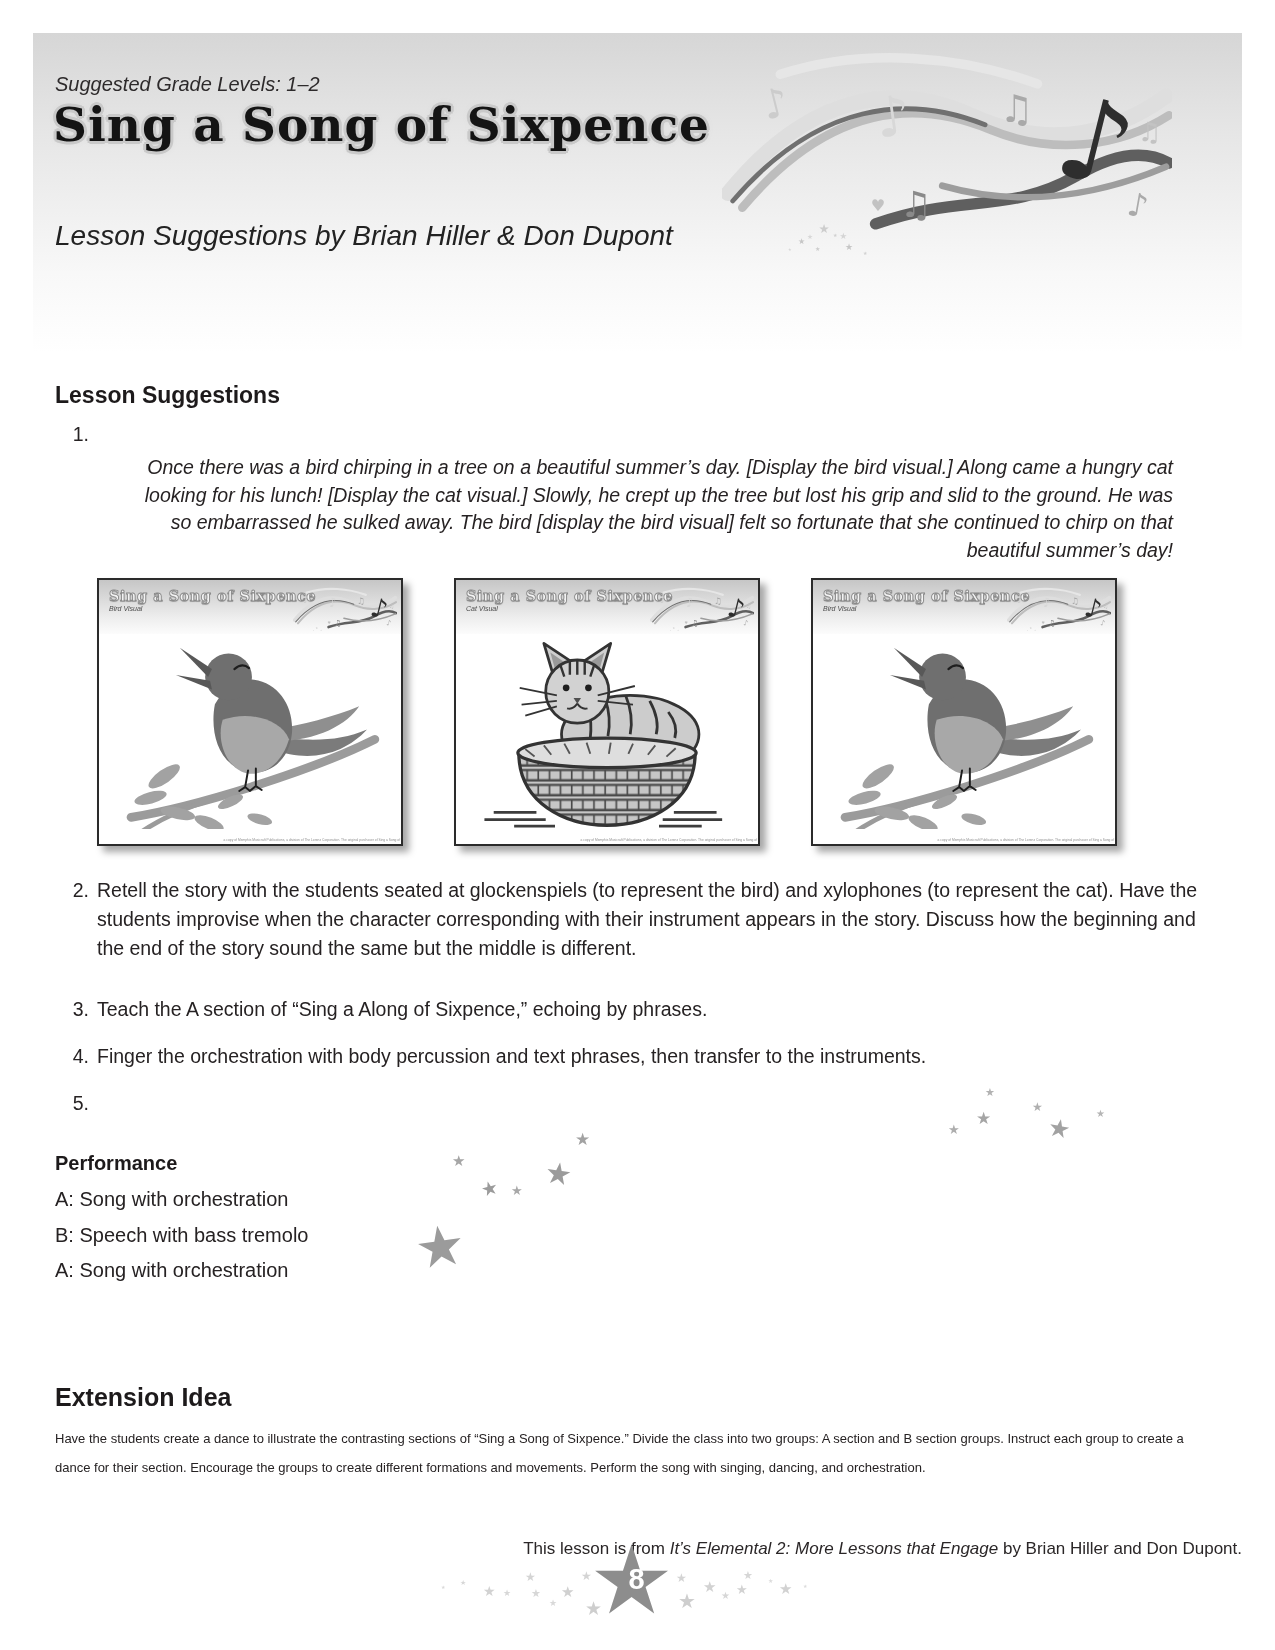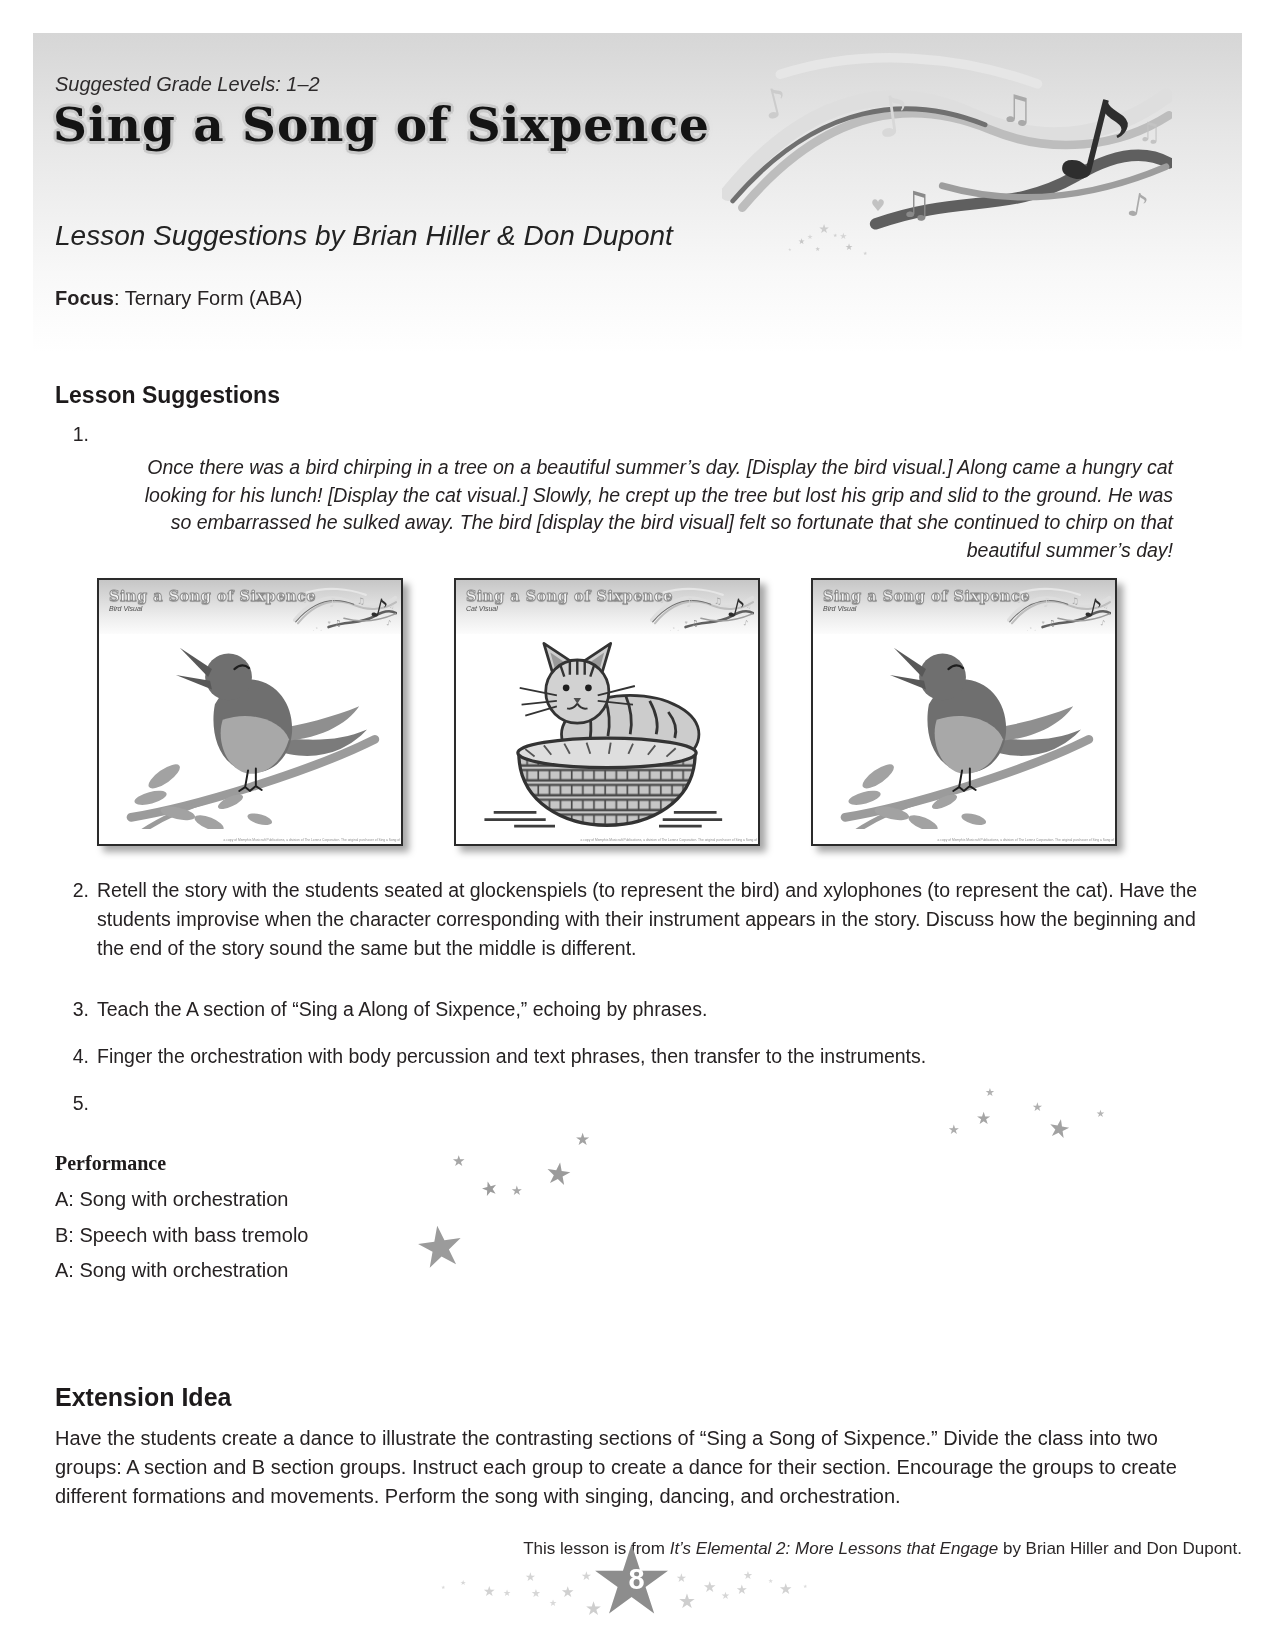--- a/index.html
+++ b/index.html
@@ -42,25 +42,25 @@
   .card-art svg { width:100%; height:100%; }
   .card-fine { height:15px; text-align:center; overflow:hidden; }
   .card-fine span { display:inline-block; font-size:6px; color:#8f8f8f; white-space:nowrap;
                     transform:scale(0.55); transform-origin:center top; }
 
   .item2 { left:64px; top:843px; width:1106px; }
   .item3 { left:64px; top:962px; width:1106px; }
   .item4 { left:64px; top:1009px; width:1106px; }
   .item5 { left:64px; top:1056px; width:1106px; }
 
-  .perf-h { left:22px; top:1119px; font-size:20px;font-family:Liberation Serif, serif; }
+  .perf-h { left:22px; top:1119px; font-size:20px; }
   .perf-line { left:22px; font-size:20px; }
 
   .ext-h { left:22px; top:1350px; font-size:25px; }
-  .ext-text { left:22px; top:1391px; width:1146px; font-size:20px; line-height:29px; }
+  .ext-text { left:22px; top:1391px; width:1146px; font-size:13px; line-height:29px; }
 
   .foot1 { left:0; top:1481px; width:1209px; text-align:center; font-size:17px; color:#2a2627; }
   .foot2 { left:0; top:1506px; width:1209px; text-align:right; font-size:17px; color:#2a2627; }
   .foot2 .bk { font-style:italic; }
 
   .star { position:absolute; line-height:1; font-family:"DejaVu Sans", sans-serif; pointer-events:none; }
   .bigstar { left:556px; top:1500px; font-size:95px; line-height:1; color:#8d8d8d;
              font-family:"DejaVu Sans", sans-serif; }
   .pagenum { left:556px; top:1530px; width:95px; text-align:center; font-size:29px;
              color:#ffffff; font-weight:bold; }
@@ -88,21 +88,20 @@
 <text x="435" y="105" font-size="28" fill="#c3c3c3" font-family="DejaVu Sans, sans-serif">♫</text>
 <text x="155" y="178" font-size="17" fill="#c2c2c2" font-family="DejaVu Sans, sans-serif">♥</text>
 <text x="100" y="202" font-size="13" fill="#cdcdcd" font-family="DejaVu Sans, sans-serif">★</text>
 <text x="122" y="208" font-size="9" fill="#d4d4d4" font-family="DejaVu Sans, sans-serif">★</text>
 <text x="88" y="208" font-size="7" fill="#d8d8d8" font-family="DejaVu Sans, sans-serif">★</text>
 </svg></div>
 
   <div class="abs byline">Lesson Suggestions by Brian Hiller &amp; Don Dupont</div>
 
   <div class="abs meta">
-    <div><b>Focus</b><span>: Ternary Form (ABA)</span></div>
   </div>
 
   <div class="abs h1 lesson-h">Lesson Suggestions</div>
 
   <div class="abs li item1"><span class="num">1.</span></div>
 
   <div class="abs story">Once there was a bird chirping in a tree on a beautiful summer’s day. [Display the bird visual.] Along came a hungry cat looking for his lunch! [Display the cat visual.] Slowly, he crept up the tree but lost his grip and slid to the ground. He was so embarrassed he sulked away. The bird [display the bird visual] felt so fortunate that she continued to chirp on that beautiful summer’s day!</div>
 
   <div class="abs cards">
     <div class="card">

